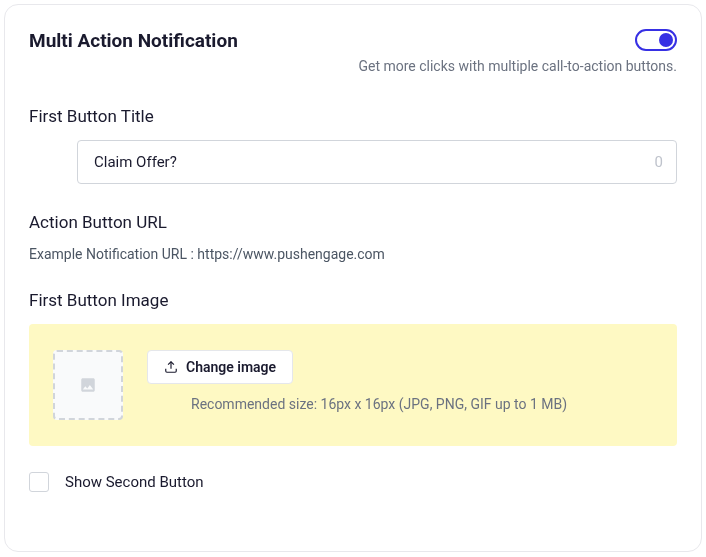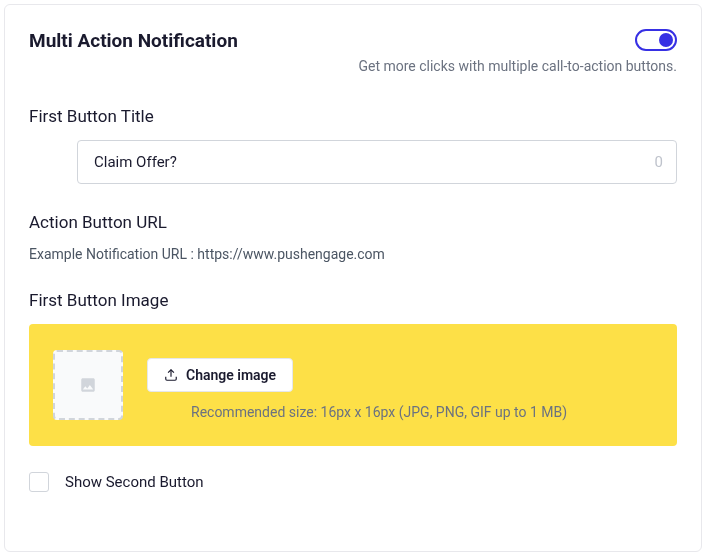--- a/index.html
+++ b/index.html
@@ -9,21 +9,21 @@
     }
     body {
       font-family: -apple-system, BlinkMacSystemFont, 'Segoe UI', Roboto, Arial, sans-serif;
       background: #fff;
       width: 706px;
       height: 557px;
       overflow: hidden;
     }
     .container {
       border: 1px solid #e8e8ec;
-      border-radius: 6px;
+      border-radius: 14px;
       padding: 24px;
       margin: 4px;
       height: 548px;
     }
     .header-row {
       display: flex;
       justify-content: space-between;
       align-items: flex-start;
       margin-bottom: 6px;
     }
@@ -88,25 +88,25 @@
     }
     .helper-text {
       font-size: 14px;
       color: #4b5563;
       margin-bottom: 28px;
     }
     .section {
       margin-bottom: 28px;
     }
     .image-section {
-      background: #fde047;
+      background: #fef9c3;
       border-radius: 4px;
       padding: 26px 24px;
       display: flex;
-      align-items: flex-end;
+      align-items: flex-start;
       gap: 24px;
       margin-bottom: 26px;
     }
     .image-placeholder {
       width: 70px;
       height: 70px;
       border: 2px dashed #d1d5db;
       border-radius: 4px;
       display: flex;
       align-items: center;

